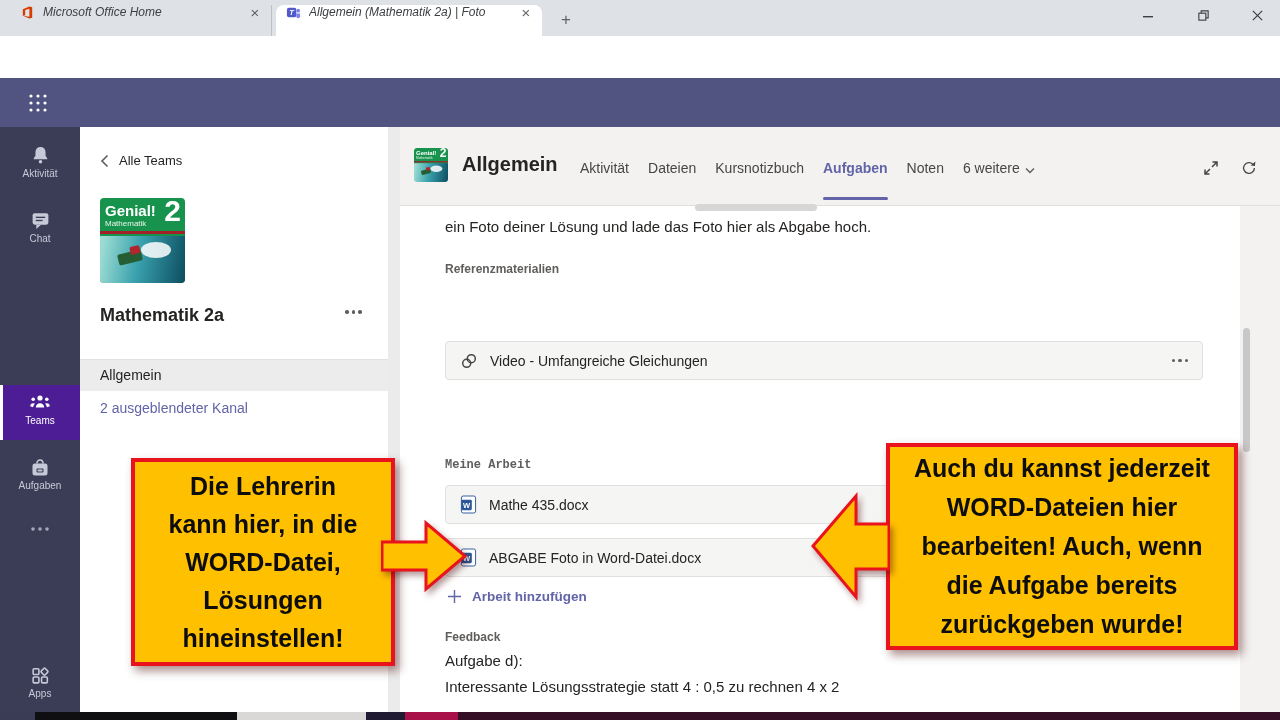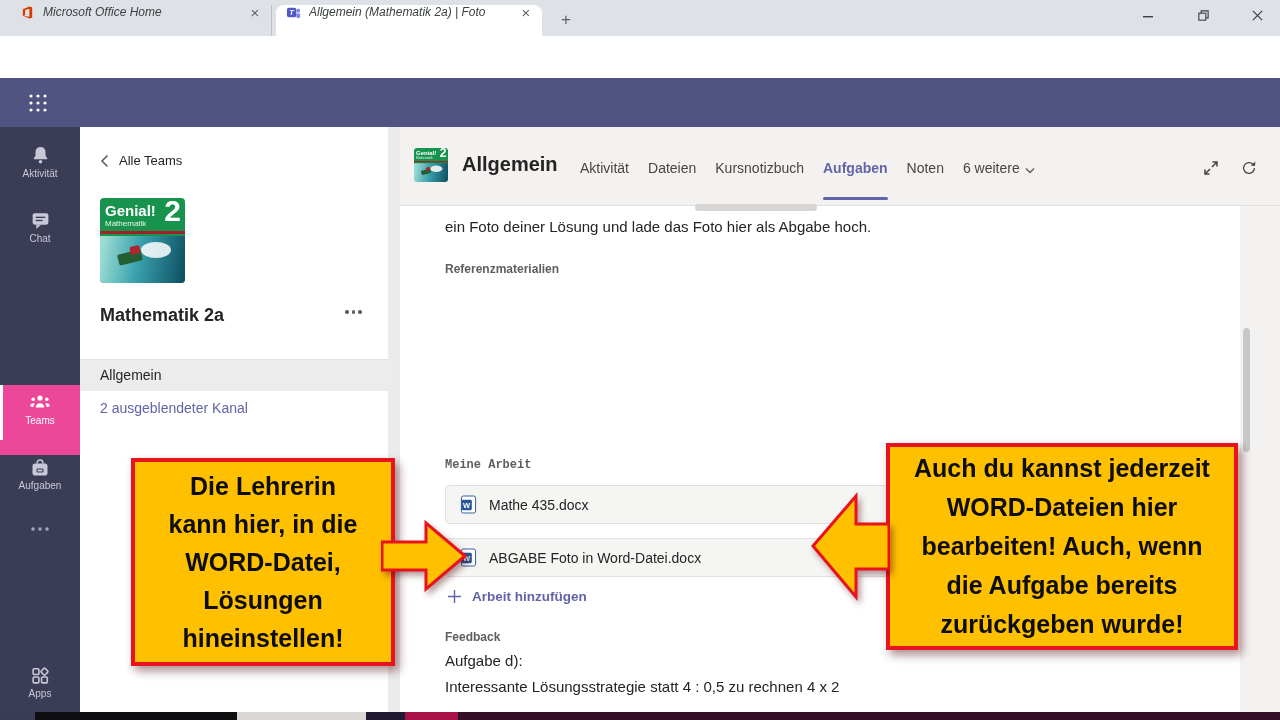--- a/index.html
+++ b/index.html
@@ -30,21 +30,21 @@
   
   #teams-header { left:0; top:78px; width:1280px; height:49px; background:#515380; }
   #teams-title { left:100px; top:93px; color:#fff; font-weight:bold; font-size:15px; }
   #searchbox { left:393px; top:88px; width:493px; height:29px; background:#ebebeb; border-radius:3px; font-size:13px; color:#3b3a39; text-align:center; line-height:29px; }
 
   
   #rail { left:0; top:127px; width:80px; height:585px; background:#3b3c55; }
   .rail-item { left:0; width:80px; text-align:center; color:#c8c9d8; }
   .rail-item svg { display:block; margin:0 auto; }
   .rail-label { font-size:10px; margin-top:2px; }
-  #rail-teams-active { left:0; top:258px; width:80px; height:70px; background:#ec4899; }
+  #rail-teams-active { left:0; top:258px; width:80px; height:55px; background:#4c1d95; }
   #rail-teams-active .bar { position:absolute; left:0; top:0; width:3px; height:55px; background:#fff; }
 
   
   #sidebar { left:80px; top:127px; width:308px; height:585px; background:#fff; }
   #gutter { left:388px; top:127px; width:12px; height:585px; background:#ebebeb; }
   #back-row { left:100px; top:153px; font-size:13px; color:#252423; display:flex; align-items:center; gap:10px; }
   .cover { width:85px; height:85px; border-radius:4px; overflow:hidden; position:relative; background:#17934d; }
   .cover .c-line1 { position:absolute; left:5px; top:4px; color:#fff; font-weight:bold; font-size:15px; }
   .cover .c-line2 { position:absolute; left:5px; top:21px; color:#e8f5e9; font-size:8px; }
   .cover .c-num { position:absolute; right:4px; top:-4px; color:#fff; font-weight:bold; font-size:30px; }
@@ -334,20 +334,32 @@
 
   <div class="abs" id="content"></div>
   <div class="abs" id="content-right"></div>
   <div class="abs" id="content-topline"></div>
   <div class="abs" id="scroll-handle"></div>
 
   <div class="abs body-text" style="left:445px; top:218px;">ein Foto deiner Lösung und lade das Foto hier als Abgabe hoch.</div>
 
   <div class="abs sec-label" style="left:445px; top:262px;">Referenzmaterialien</div>
 
+  <div class="abs att-row" style="top:341px">
+    <svg width="18" height="18" viewBox="0 0 18 18">
+        <circle cx="6.7" cy="11.3" r="4" fill="none" stroke="#484644" stroke-width="1.5"></circle>
+        <circle cx="11.3" cy="6.7" r="4" fill="none" stroke="#484644" stroke-width="1.5"></circle>
+      </svg>
+    <span class="att-name">Video - Umfangreiche Gleichungen</span>
+    <div class="dots3">
+        <i></i>
+        <i></i>
+        <i></i>
+      </div>
+  </div>
 
   <div class="abs sec-label" style="left:445px; top:458px;font-family:Liberation Mono, monospace;">Meine Arbeit</div>
 
   <div class="abs att-row" style="top:485px">
     <svg width="17" height="19" viewBox="0 0 18 20">
         <rect x="1.5" y="1" width="15" height="18" rx="2" fill="#fff" stroke="#2b579a"></rect>
         <rect x="1.5" y="5" width="11" height="11" rx="1.5" fill="#2b579a"></rect>
         <text x="7" y="13.5" text-anchor="middle" font-size="8" font-weight="bold" fill="#fff" font-family="Liberation Sans, sans-serif">W</text>
       </svg>
     <span class="att-name">Mathe 435.docx</span>

